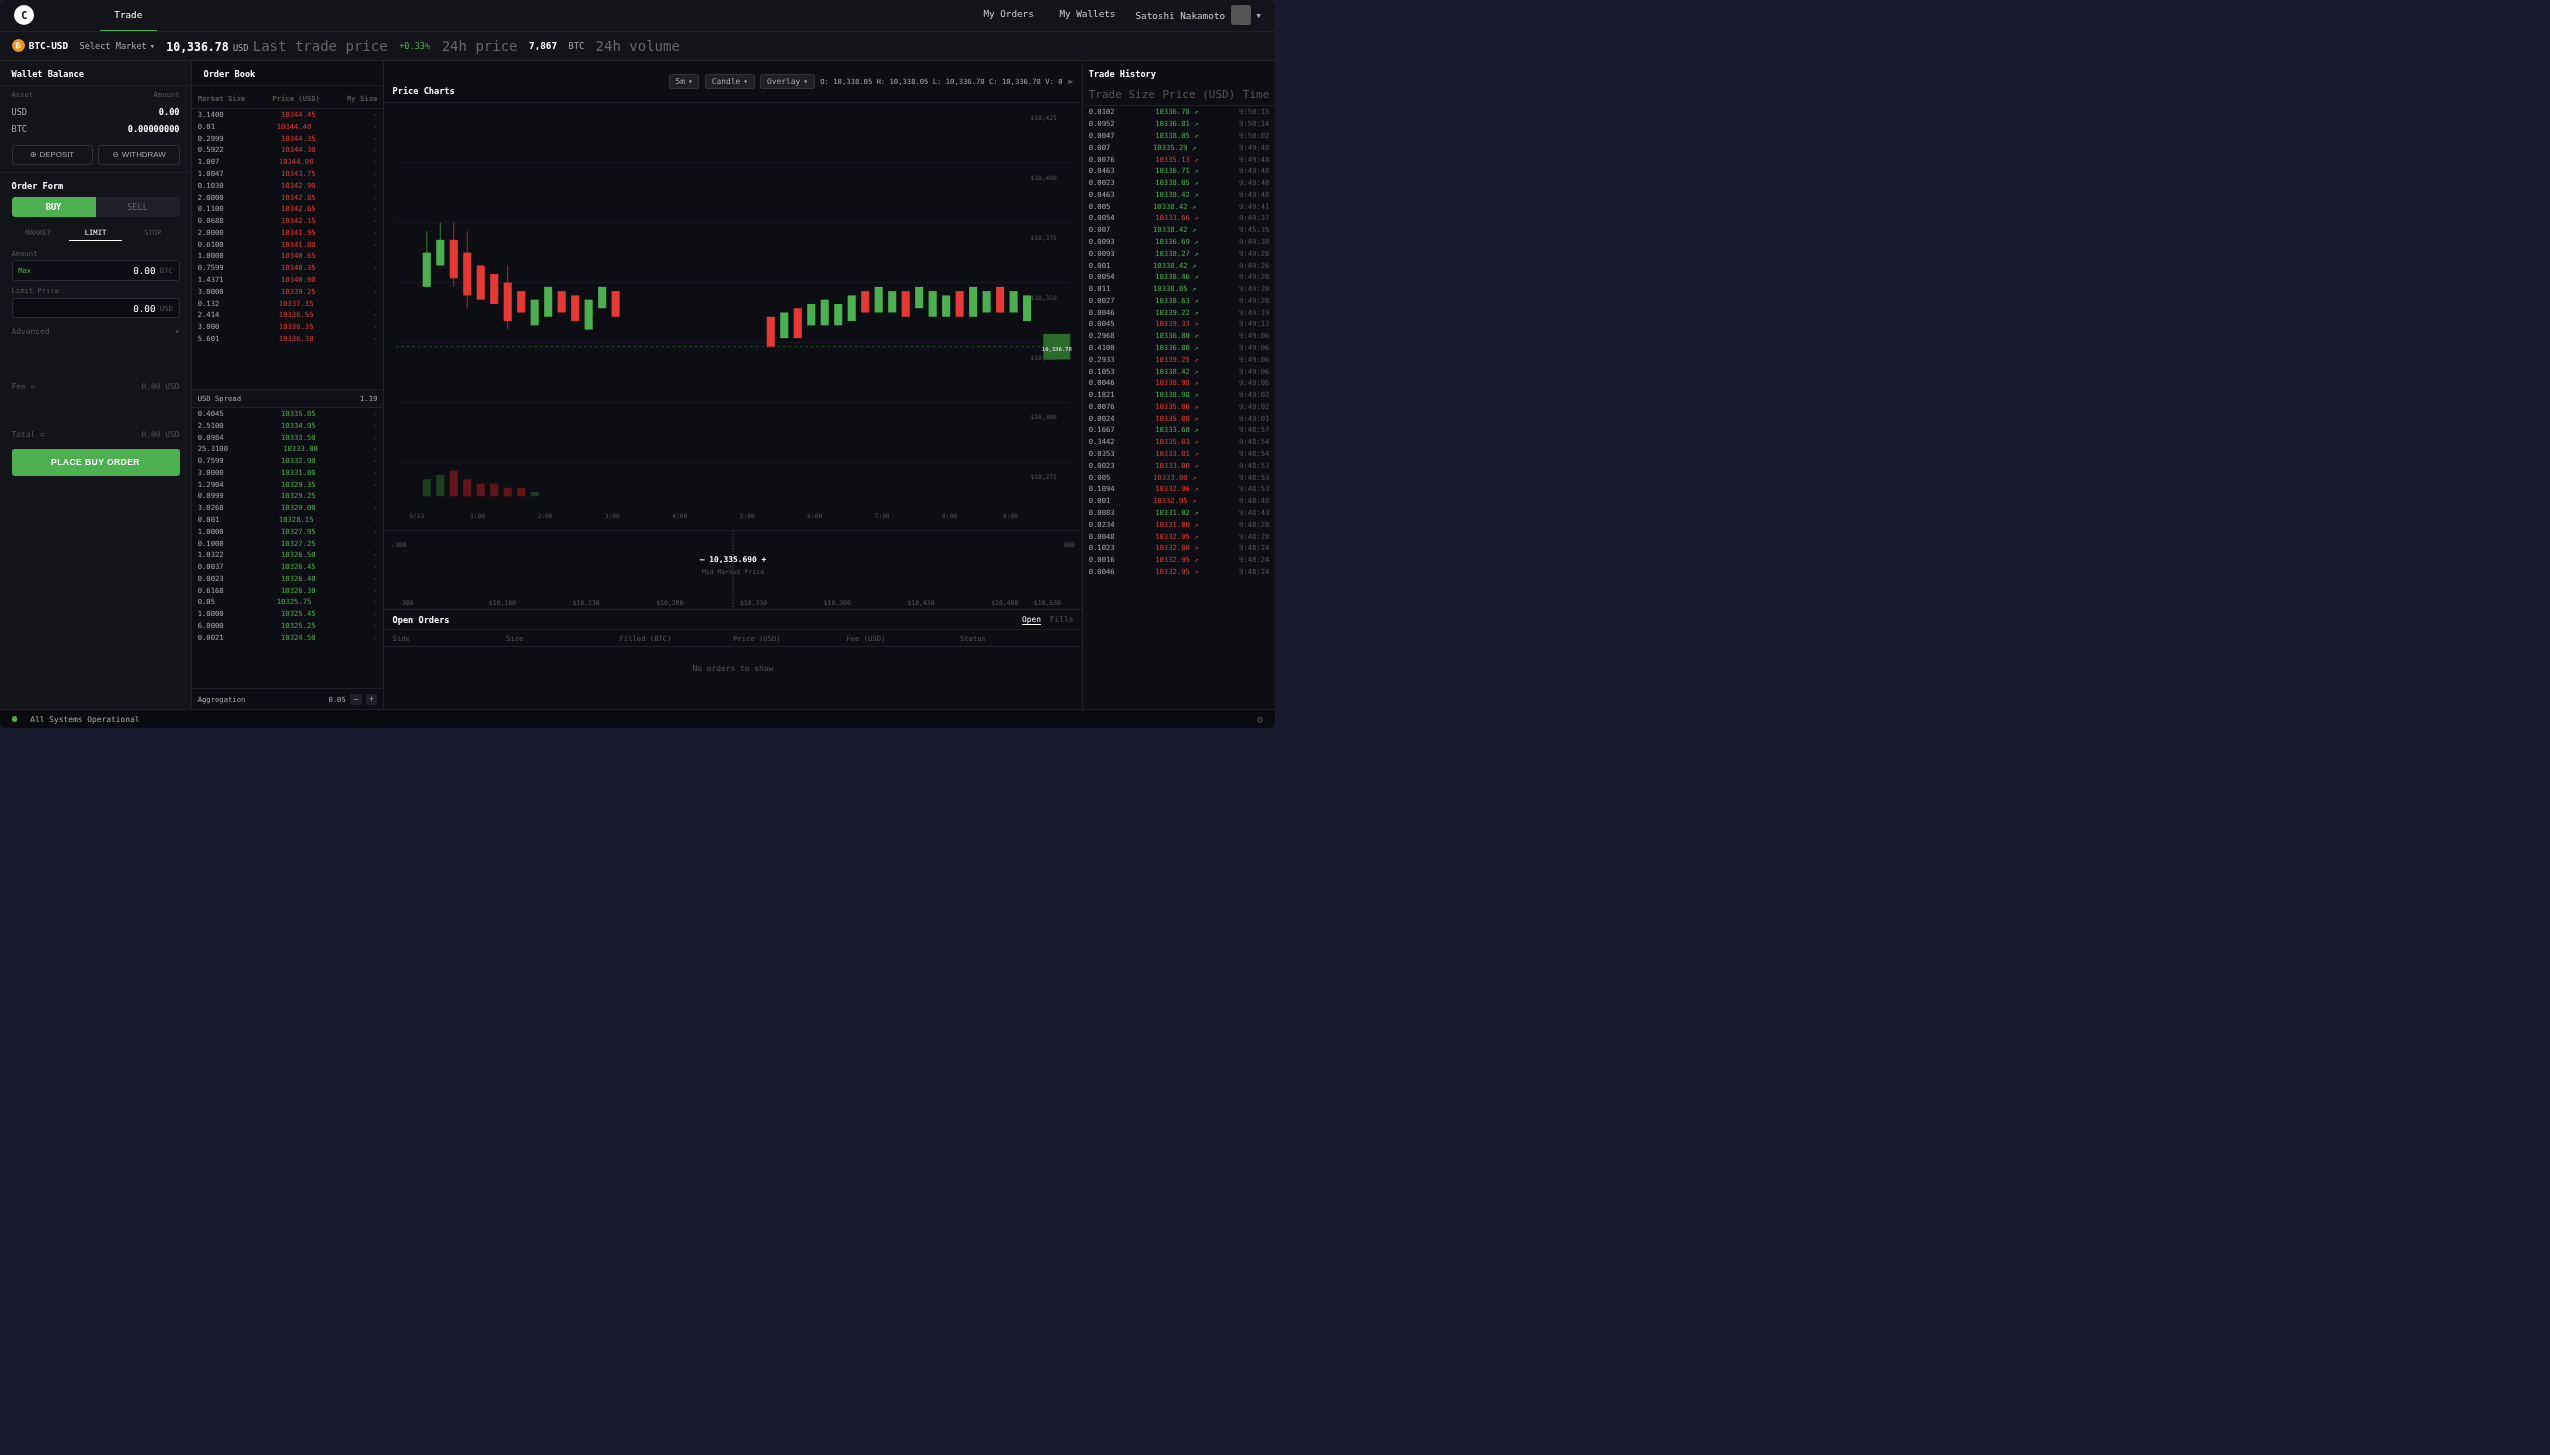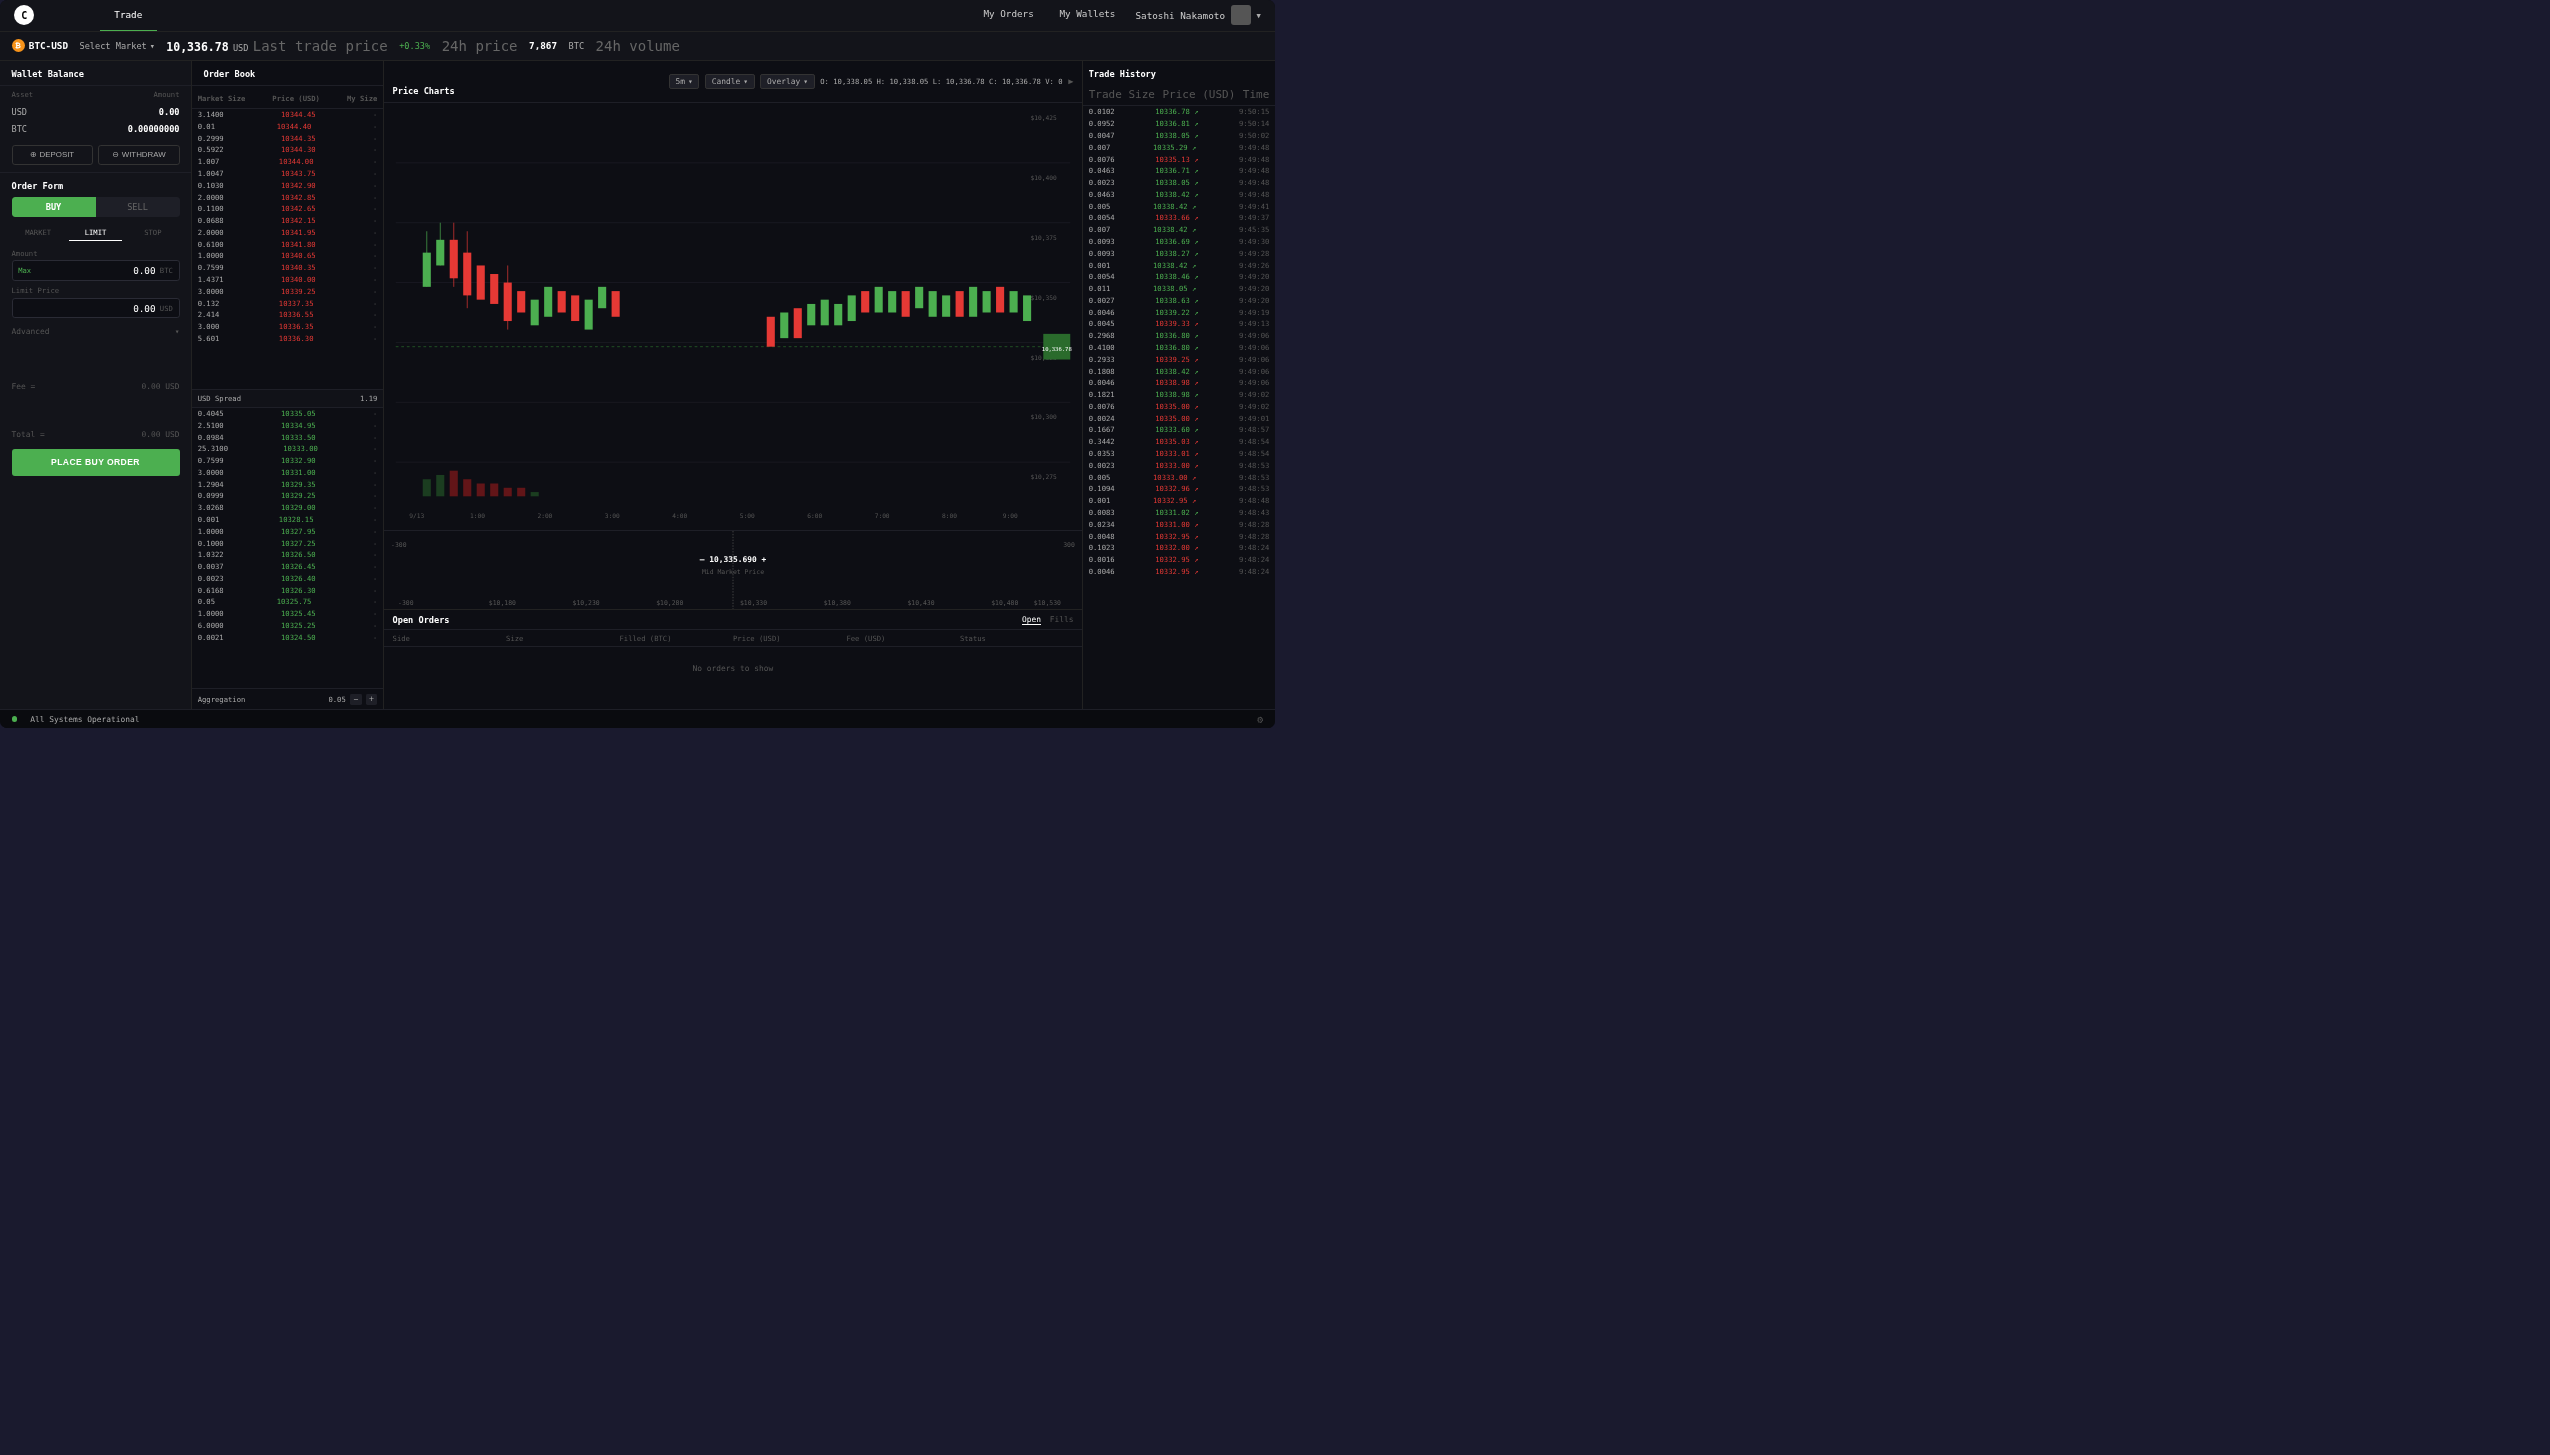--- a/index.html
+++ b/index.html
@@ -1080,21 +1080,21 @@
     <span class="th-size">0.4100</span>
     <span class="th-buy">10336.80 <span style="color:#4caf50">↗</span></span>
     <span class="th-time">9:49:06</span>
   </div>
           <div class="th-row">
     <span class="th-size">0.2933</span>
     <span class="th-sell">10339.25 <span style="color:#e53935">↗</span></span>
     <span class="th-time">9:49:06</span>
   </div>
           <div class="th-row">
-    <span class="th-size">0.1808</span>
+    <span class="th-size">0.1053</span>
     <span class="th-buy">10338.42 <span style="color:#4caf50">↗</span></span>
     <span class="th-time">9:49:06</span>
   </div>
           <div class="th-row">
     <span class="th-size">0.0046</span>
     <span class="th-sell">10338.98 <span style="color:#e53935">↗</span></span>
     <span class="th-time">9:49:06</span>
   </div>
           <div class="th-row">
     <span class="th-size">0.1821</span>

